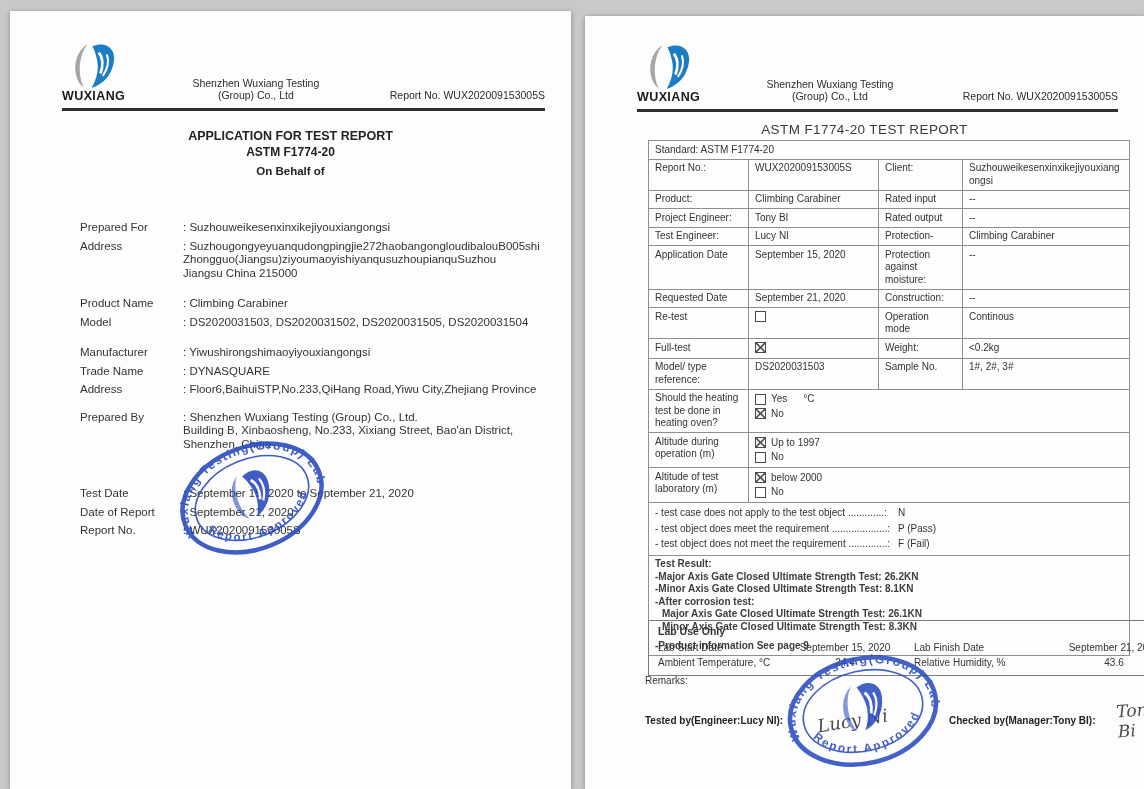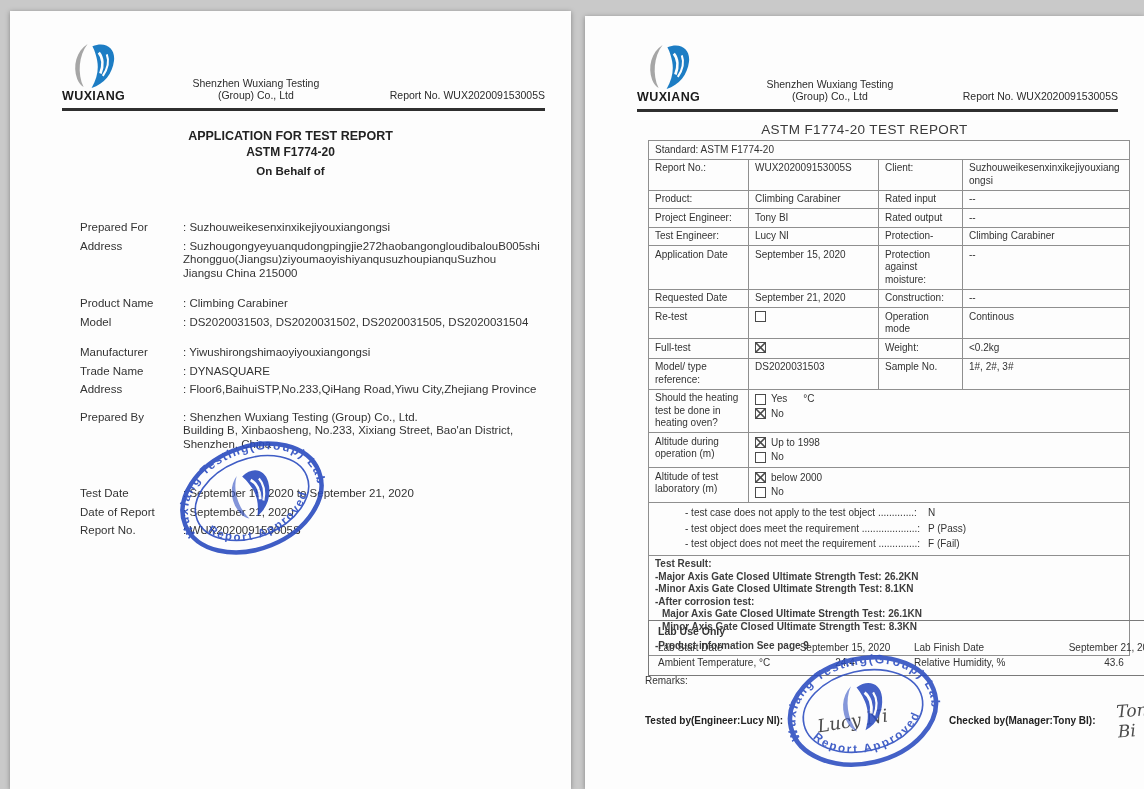--- a/index.html
+++ b/index.html
@@ -51,21 +51,21 @@
             font-size:10px;color:#333;table-layout:fixed;}
   table.rep td{border:1px solid #8f8f8f;padding:2.5px 6px;vertical-align:top;line-height:12.5px;}
   td.ba{word-break:break-all;}
   .cb{display:inline-block;width:9px;height:9px;border:1px solid #4a4a4a;margin-right:5px;
       vertical-align:-1px;background:#fff;flex:none;}
   .cb[data-checked="true"]{background:
       linear-gradient(45deg,transparent 42%,#4a4a4a 46%,#4a4a4a 54%,transparent 58%),
       linear-gradient(135deg,transparent 42%,#4a4a4a 46%,#4a4a4a 54%,transparent 58%);}
   .opt-line{display:flex;align-items:center;padding:1px 0;}
   .opt-unit{margin-left:16px;}
-  .legend-line{display:flex;padding:1.5px 0;margin-left:30px;}
+  .legend-line{display:flex;padding:1.5px 0;}
   .legend-text{width:243px;flex:none;}
   td.result-cell{font-weight:bold;color:#3d3d3d;line-height:13.8px;padding:4px 8px 6px;}
   .res-ind{padding-left:7px;}
   .res-last{margin-top:7px;}
 
   .lab-box{position:absolute;top:604px;left:63px;width:558px;box-sizing:border-box;
            border:1px solid #7a7a7a;font-size:10px;color:#333;padding:4px 9px 7px;}
   .lab-title{font-weight:bold;font-size:10.5px;margin-bottom:5px;}
   .lab-row{display:flex;margin-top:4px;}
   .lab-l1{width:118px;flex:none;}
@@ -315,21 +315,21 @@
           <span class="cb" data-checked="true"></span>
           <span>No</span>
         </div>
       </td>
     </tr>
     <tr>
       <td>Altitude during operation (m)</td>
       <td colspan="3">
         <div class="opt-line">
           <span class="cb" data-checked="true"></span>
-          <span>Up to 1998</span>
+          <span>Up to 1997</span>
         </div>
         <div class="opt-line">
           <span class="cb" data-checked="false"></span>
           <span>No</span>
         </div>
       </td>
     </tr>
     <tr>
       <td>Altitude of test laboratory (m)</td>
       <td colspan="3">

